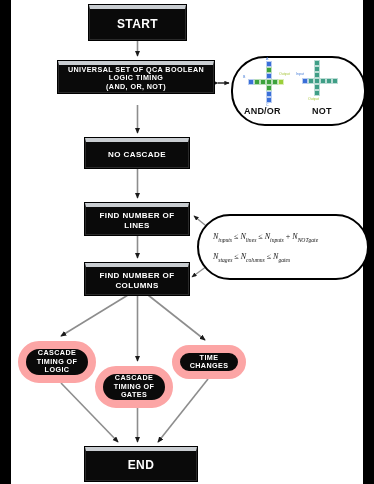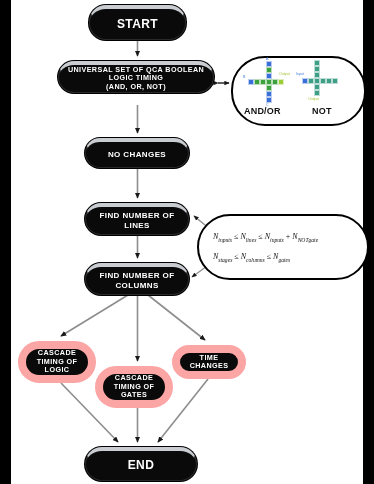--- a/index.html
+++ b/index.html
@@ -36,21 +36,20 @@
     background: #0a0a0a;
     color: #ffffff;
     display: flex;
     align-items: center;
     justify-content: center;
     text-align: center;
     font-weight: bold;
     letter-spacing: 0.4px;
     box-sizing: border-box;
     line-height: 1.18;
-    border-radius: 17px;
   }
   .node.rect {
     border: 1px solid #2a2a2a;
     border-top: 4px solid #c9cdd1;
     box-shadow: 0 0 0 1px #000;
   }
   .node.rounded {
     border-radius: 22px;
     border: 8px solid #fca5a5;
   }
@@ -195,21 +194,21 @@
 
   <div class="node rect" id="node-universal">
     <span class="inner">
       <span>UNIVERSAL SET OF QCA BOOLEAN</span><br>
       <span>LOGIC TIMING</span><br>
       <span>(AND, OR, NOT)</span>
     </span>
   </div>
 
   <div class="node rect" id="node-nobranch">
-    <span class="inner">NO CHANGES</span>
+    <span class="inner">NO CASCADE</span>
   </div>
 
   <div class="node rect" id="node-lines">
     <span class="inner">
       <span>FIND NUMBER OF</span><br>
       <span>LINES</span>
     </span>
   </div>
 
   <div class="node rect" id="node-columns">

